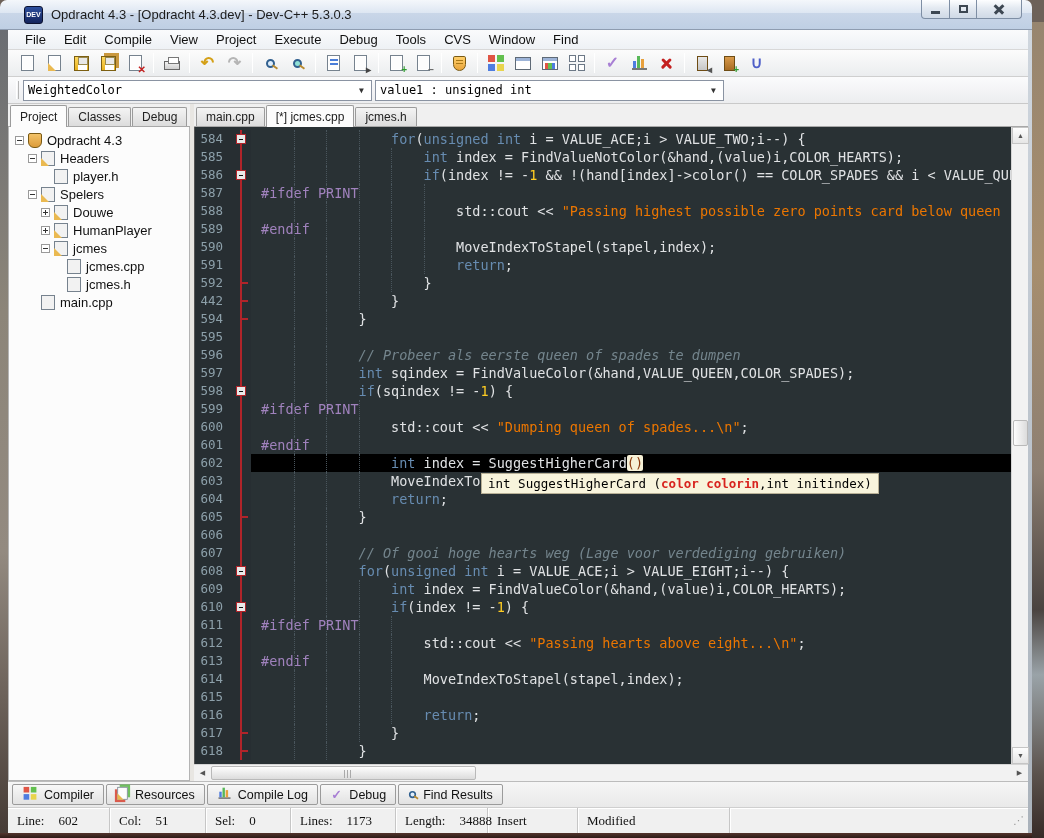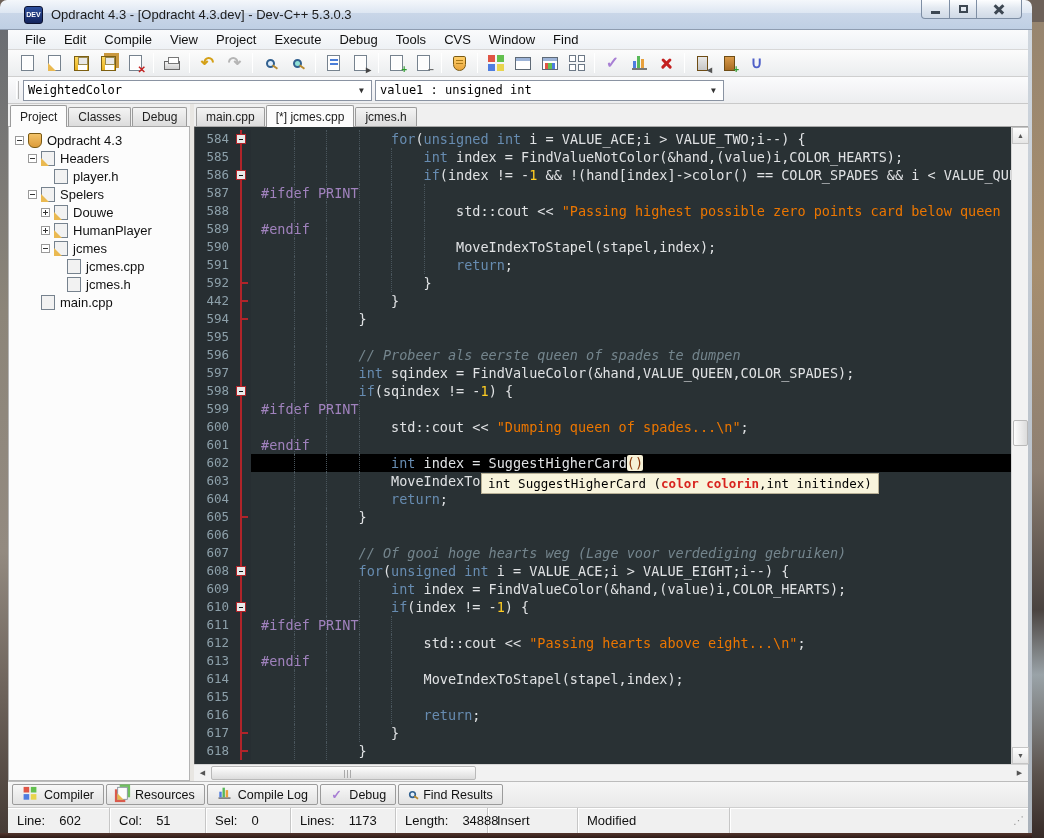--- a/index.html
+++ b/index.html
@@ -124,21 +124,21 @@
 
   .splitter{width:4px;background:#e8e6e2;}
 
   
   .editor{flex:1;display:flex;flex-direction:column;min-width:0;}
   .ed-body{flex:1;display:flex;min-height:0;}
   .codewrap{flex:1;position:relative;background:var(--edbg);overflow:hidden;border-left:1px solid #555;}
   .lines{position:absolute;inset:0;padding-top:3px;font-family:"DejaVu Sans Mono",monospace;
     font-size:13.5px;line-height:18px;}
   .cl{height:18px;display:flex;white-space:pre;}
-  .ln{width:40px;flex:none;text-align:right;padding-right:6px;color:var(--lnum);background:var(--gutbg);font-size:12.5px;}
+  .ln{width:40px;flex:none;text-align:right;padding-right:12px;color:var(--lnum);background:var(--gutbg);font-size:12.5px;}
   .fm{width:16px;flex:none;position:relative;background:var(--gutbg);}
   .fm::before{content:"";position:absolute;left:5px;top:0;bottom:0;width:2px;background:var(--foldline);}
   .fbox{position:absolute;left:1px;top:4px;width:10px;height:10px;background:#e9e9e9;border:1px solid var(--foldline);}
   .fbox::before{content:"";position:absolute;left:2px;top:4px;width:4px;height:1px;background:#111;}
   .ftick{position:absolute;left:7px;top:8px;width:6px;height:2px;background:var(--foldline);}
   .codetext{flex:1;position:relative;padding-left:10px;color:var(--def);overflow:hidden;}
   .cl.cur .codetext{background:#000;}
   .g{position:absolute;top:0;height:18px;border-left:1px dotted #49555c;}
   .tk-kw{color:var(--kw);} .tk-num{color:var(--num);} .tk-str{color:var(--str);}
   .tk-pre{color:var(--pre);} .tk-com{color:var(--com);font-style:italic;}
@@ -161,21 +161,21 @@
   .hthumb::after{content:"";position:absolute;left:50%;top:3px;width:8px;height:8px;
     background:repeating-linear-gradient(90deg,#aaa 0 1px,transparent 1px 3px);}
 
   
   .bottom-tabs{height:26px;background:linear-gradient(#f6f6f6,#e9e9e9);border-top:1px solid #bcbcbc;
     display:flex;align-items:center;padding-left:4px;}
   .btab{height:21px;display:flex;align-items:center;padding:0 9px;font-size:12.5px;color:#111;
     background:linear-gradient(#f8f8f8,#e2e2e2);border:1px solid #9b9b9b;border-radius:2px;margin-right:2px;}
   .btab .bicon{margin-right:6px;transform:scale(.8);transform-origin:center;}
   .statusbar{height:26px;background:#f0f0f0;border-top:1px solid #cfcfcf;box-shadow:inset 0 1px 0 #fff;
-    display:flex;align-items:center;font-size:13px;color:#111;}
+    display:flex;align-items:center;font-size:13px;color:#111;font-family:Liberation Serif, serif;}
   .scell{height:100%;display:flex;align-items:center;padding-left:9px;border-right:1px solid #c6c6c6;
     box-shadow:1px 0 0 #fff;}
   .scell .v{margin-left:14px;}
   .sgrip{margin-left:auto;color:#9a9a9a;font-size:11px;padding-right:4px;}
 </style>
 </head>
 <body>
 
 <div class="wallpaper-right"></div>
 <div class="wallpaper-bottom"></div>

